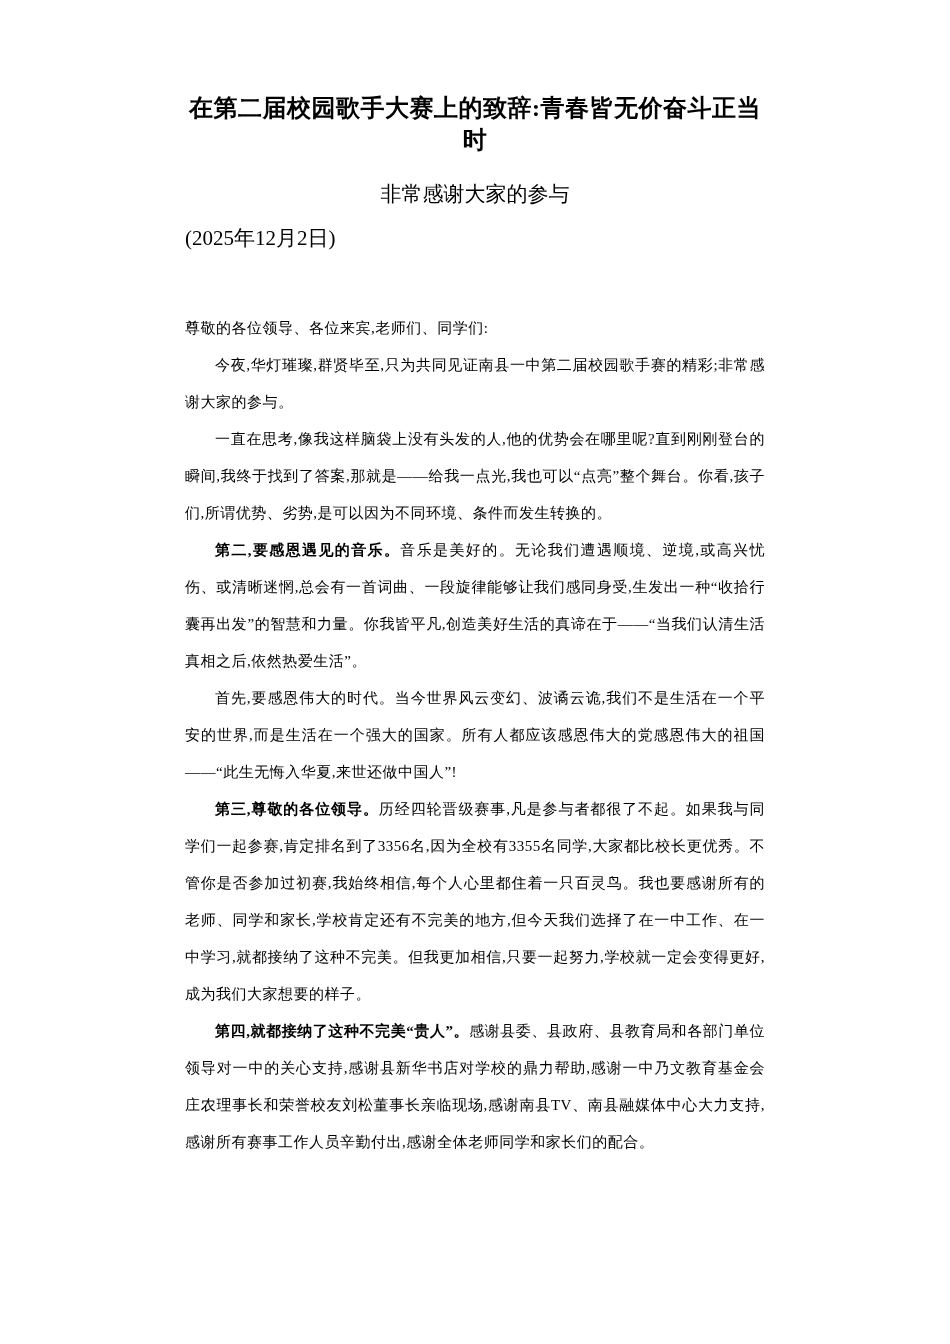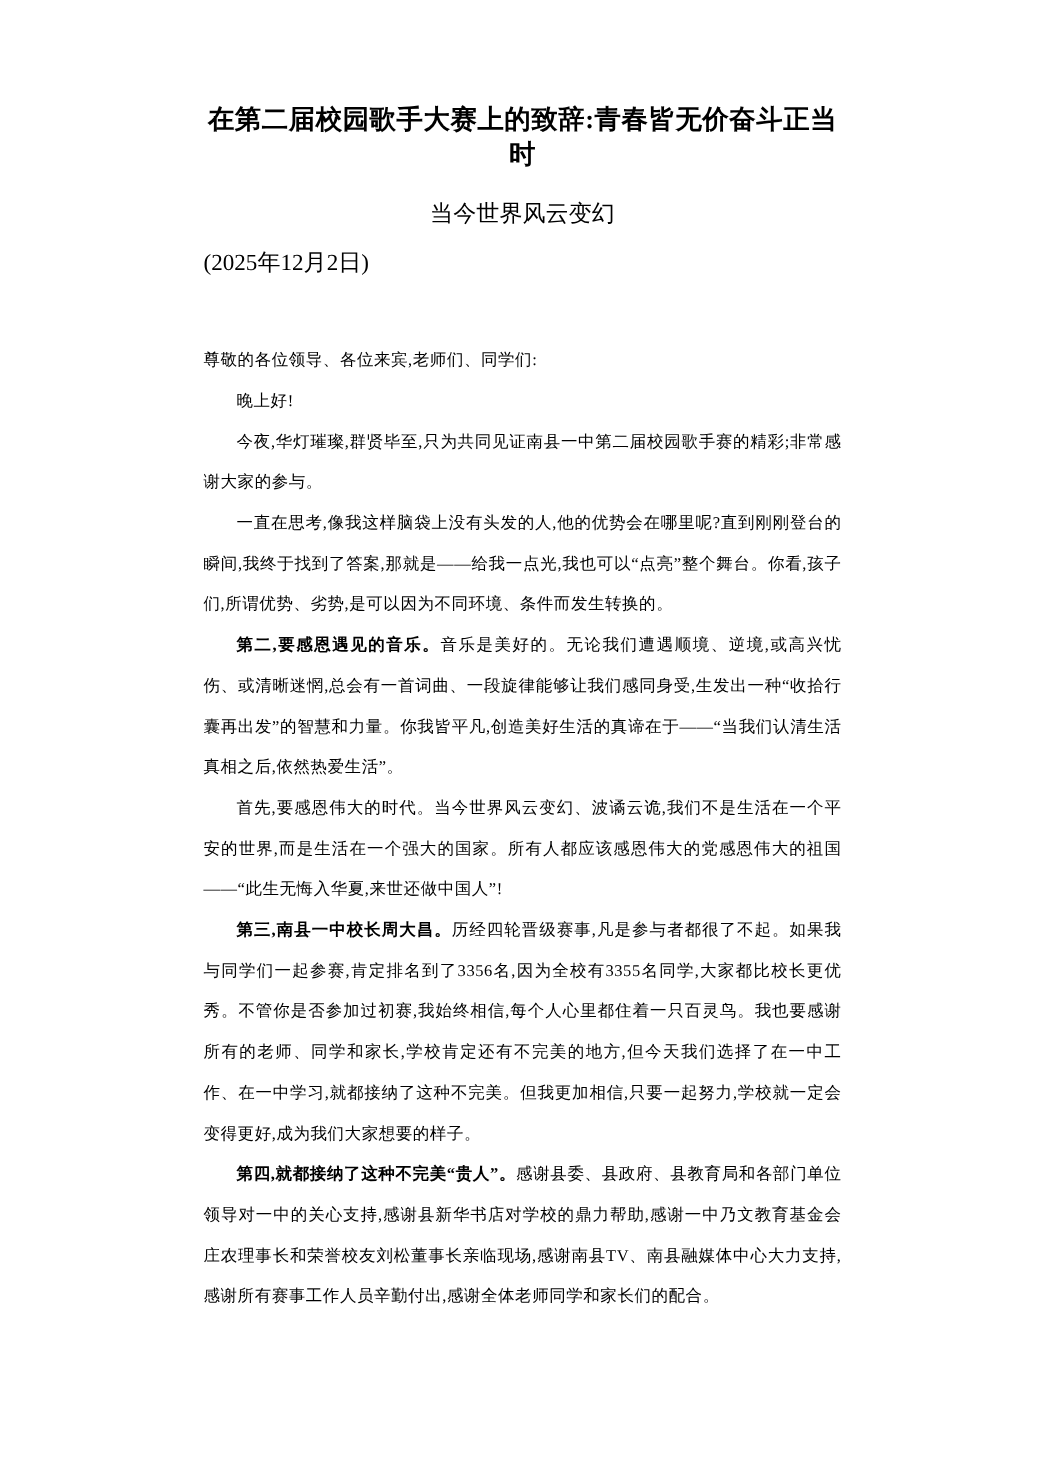--- a/index.html
+++ b/index.html
@@ -48,25 +48,24 @@
   }
   .doc-body .bold {
     font-weight: bold;
   }
 </style>
 </head>
 <body>
 
 <div class="page">
   <h1 class="doc-title">在第二届校园歌手大赛上的致辞:青春皆无价奋斗正当时</h1>
-  <div class="doc-author">当今世界风云变幻</div>
+  <div class="doc-author">非常感谢大家的参与</div>
   <div class="doc-date">(2025年12月2日)</div>
   <div class="doc-body">
       <p><span>尊敬的各位领导、各位来宾,老师们、同学们:</span></p>
-      <p class="indent"><span>晚上好!</span></p>
       <p class="indent"><span>今夜,华灯璀璨,群贤毕至,只为共同见证南县一中第二届校园歌手赛的精彩;非常感谢大家的参与。</span></p>
       <p class="indent"><span>一直在思考,像我这样脑袋上没有头发的人,他的优势会在哪里呢?直到刚刚登台的瞬间,我终于找到了答案,那就是——给我一点光,我也可以“点亮”整个舞台。你看,孩子们,所谓优势、劣势,是可以因为不同环境、条件而发生转换的。</span></p>
       <p class="indent"><span class="bold">第二,要感恩遇见的音乐。</span><span>音乐是美好的。无论我们遭遇顺境、逆境,或高兴忧伤、或清晰迷惘,总会有一首词曲、一段旋律能够让我们感同身受,生发出一种“收拾行囊再出发”的智慧和力量。你我皆平凡,创造美好生活的真谛在于——“当我们认清生活真相之后,依然热爱生活”。</span></p>
       <p class="indent"><span>首先,要感恩伟大的时代。当今世界风云变幻、波谲云诡,我们不是生活在一个平安的世界,而是生活在一个强大的国家。所有人都应该感恩伟大的党感恩伟大的祖国——“此生无悔入华夏,来世还做中国人”!</span></p>
-      <p class="indent"><span class="bold">第三,南县一中校长周大昌。</span><span>历经四轮晋级赛事,凡是参与者都很了不起。如果我与同学们一起参赛,肯定排名到了3356名,因为全校有3355名同学,大家都比校长更优秀。不管你是否参加过初赛,我始终相信,每个人心里都住着一只百灵鸟。我也要感谢所有的老师、同学和家长,学校肯定还有不完美的地方,但今天我们选择了在一中工作、在一中学习,就都接纳了这种不完美。但我更加相信,只要一起努力,学校就一定会变得更好,成为我们大家想要的样子。</span></p>
+      <p class="indent"><span class="bold">第三,尊敬的各位领导。</span><span>历经四轮晋级赛事,凡是参与者都很了不起。如果我与同学们一起参赛,肯定排名到了3356名,因为全校有3355名同学,大家都比校长更优秀。不管你是否参加过初赛,我始终相信,每个人心里都住着一只百灵鸟。我也要感谢所有的老师、同学和家长,学校肯定还有不完美的地方,但今天我们选择了在一中工作、在一中学习,就都接纳了这种不完美。但我更加相信,只要一起努力,学校就一定会变得更好,成为我们大家想要的样子。</span></p>
       <p class="indent"><span class="bold">第四,就都接纳了这种不完美“贵人”。</span><span>感谢县委、县政府、县教育局和各部门单位领导对一中的关心支持,感谢县新华书店对学校的鼎力帮助,感谢一中乃文教育基金会庄农理事长和荣誉校友刘松董事长亲临现场,感谢南县TV、南县融媒体中心大力支持,感谢所有赛事工作人员辛勤付出,感谢全体老师同学和家长们的配合。</span></p>
     </div>
 </div>
 
 </body></html>

